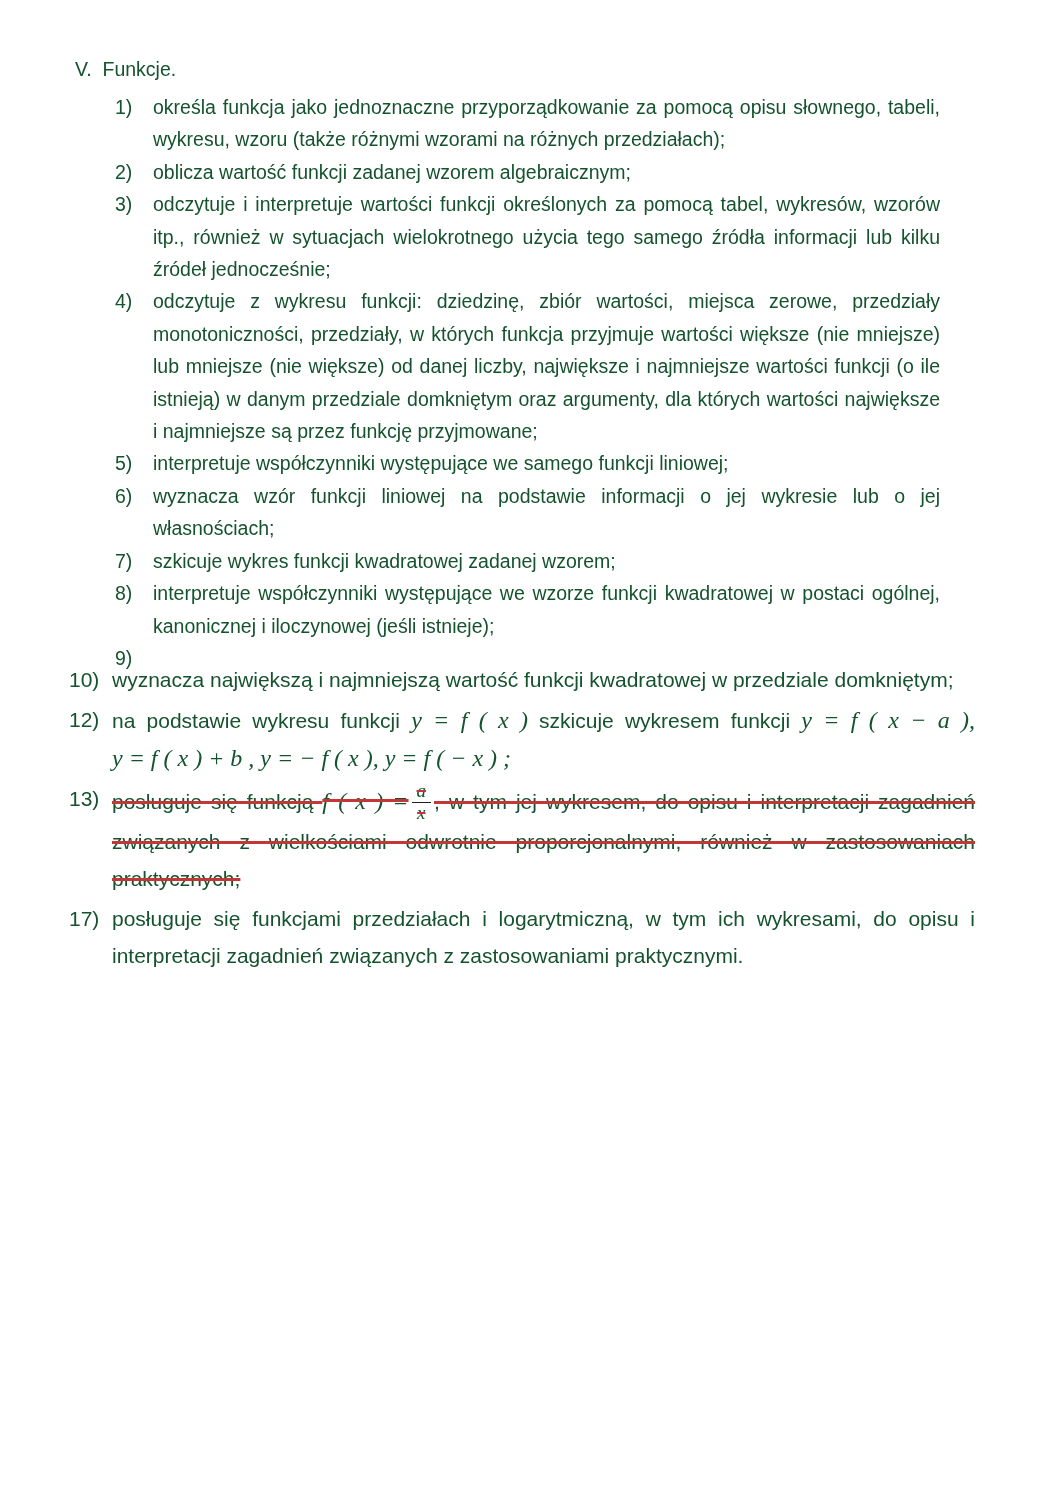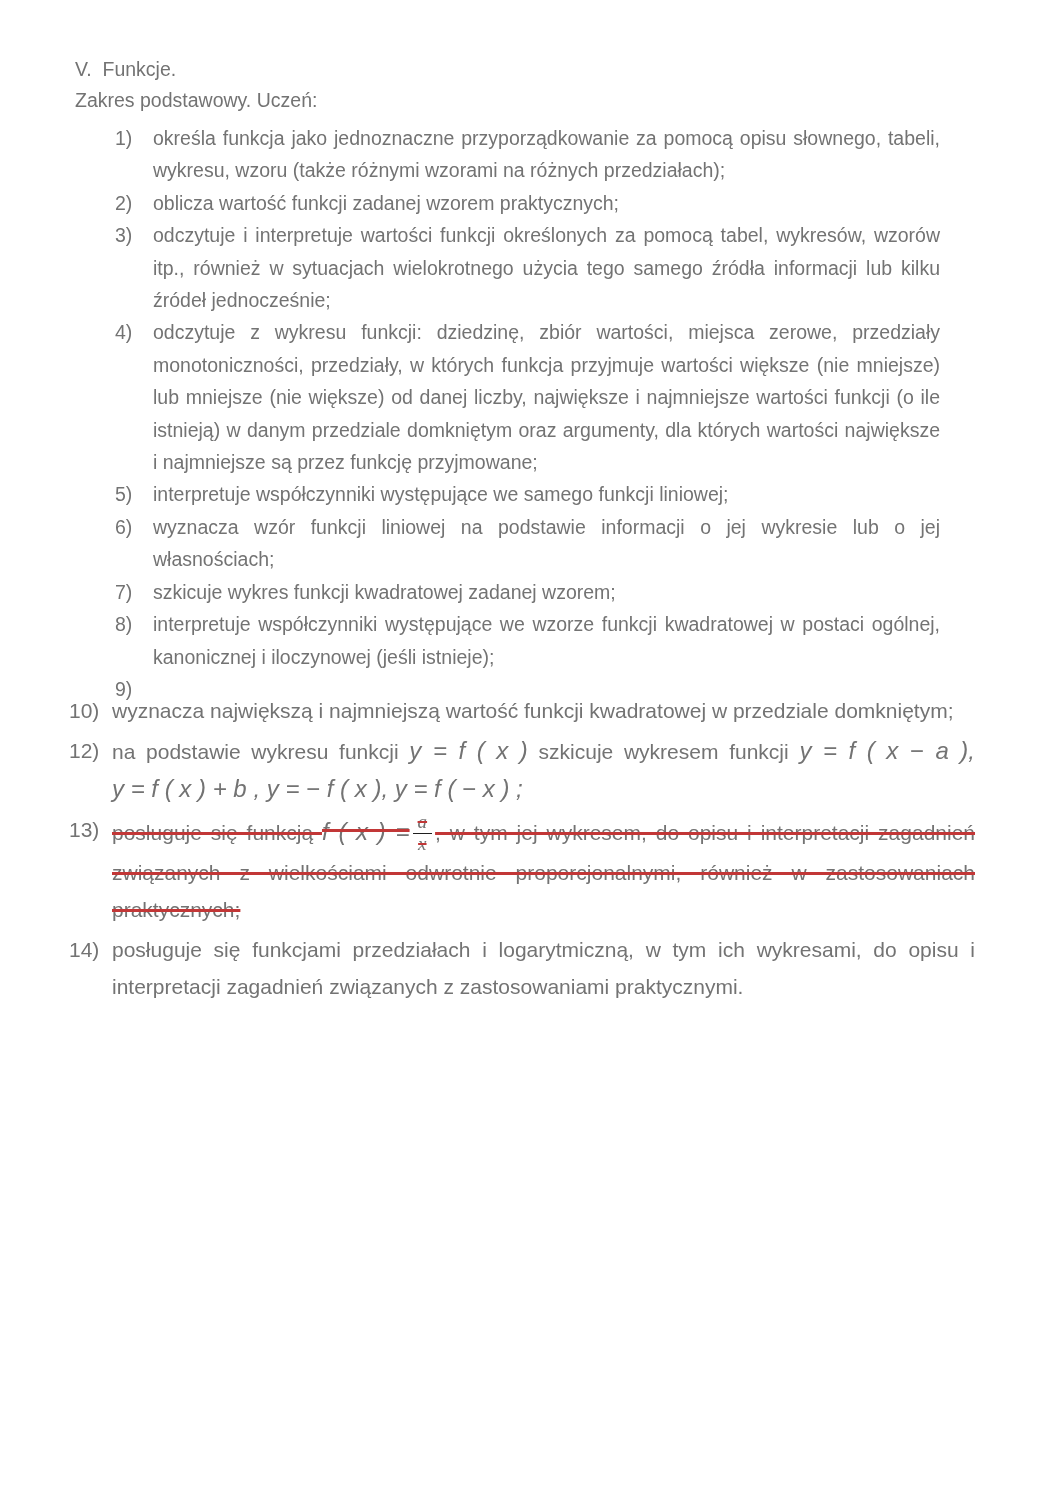--- a/index.html
+++ b/index.html
@@ -3,21 +3,21 @@
 <meta charset="utf-8">
 <style>
   html, body { margin: 0; padding: 0; background: #ffffff; }
   .page {
     position: relative;
     width: 1061px;
     height: 1136px;
     background: #ffffff;
     overflow: hidden;
     font-family: "Liberation Sans", sans-serif;
-    color: #737373;
+    color: #14532d;
   }
   .content {
     position: absolute;
     left: 75px;
     top: 54px;
     width: 910px;
   }
   .doc-title, .doc-subtitle {
     font-size: 19.5px;
     line-height: 31px;
@@ -43,21 +43,21 @@
     width: 100%;
     padding-left: 43px;
     font-size: 21px;
     line-height: 36.5px;
     text-align: justify;
     margin-bottom: 4px;
   }
   .outer-item .num { position: absolute; left: 0; top: 0; }
   
   .math {
-    font-family: Liberation Sans, sans-serif;
+    font-family: Liberation Serif, serif;
     font-style: italic;
     font-size: 24px;
     white-space: nowrap;
   }
   .frac {
     display: inline-block;
     vertical-align: -0.55em;
     text-align: center;
     font-family: "Liberation Serif", serif;
     font-style: italic;
@@ -78,32 +78,31 @@
     text-decoration-color: #c23737;
     text-decoration-thickness: 2.2px;
   }
 </style>
 </head>
 <body>
 
 <div class="page">
   <div class="content">
     <div class="doc-title">V.&nbsp;&nbsp;Funkcje.</div>
-    <div class="doc-subtitle">Zakres podstawowy. Uczeń:</div>
     <div class="inner-list">
         <div class="inner-item"><span class="num">1)</span><span class="body"><span>określa funkcja jako jednoznaczne przyporządkowanie za pomocą opisu słownego, tabeli, wykresu, wzoru (także różnymi wzorami na różnych przedziałach);</span></span></div>
-        <div class="inner-item"><span class="num">2)</span><span class="body"><span>oblicza wartość funkcji zadanej wzorem praktycznych;</span></span></div>
+        <div class="inner-item"><span class="num">2)</span><span class="body"><span>oblicza wartość funkcji zadanej wzorem algebraicznym;</span></span></div>
         <div class="inner-item"><span class="num">3)</span><span class="body"><span>odczytuje i interpretuje wartości funkcji określonych za pomocą tabel, wykresów, wzorów itp., również w sytuacjach wielokrotnego użycia tego samego źródła informacji lub kilku źródeł jednocześnie;</span></span></div>
         <div class="inner-item"><span class="num">4)</span><span class="body"><span>odczytuje z wykresu funkcji: dziedzinę, zbiór wartości, miejsca zerowe, przedziały monotoniczności, przedziały, w których funkcja przyjmuje wartości większe (nie mniejsze) lub mniejsze (nie większe) od danej liczby, największe i&nbsp;najmniejsze wartości funkcji (o ile istnieją) w danym przedziale domkniętym oraz argumenty, dla których wartości największe i najmniejsze są przez funkcję przyjmowane;</span></span></div>
         <div class="inner-item"><span class="num">5)</span><span class="body"><span>interpretuje współczynniki występujące we samego funkcji liniowej;</span></span></div>
         <div class="inner-item"><span class="num">6)</span><span class="body"><span>wyznacza wzór funkcji liniowej na podstawie informacji o jej wykresie lub o jej własnościach;</span></span></div>
         <div class="inner-item"><span class="num">7)</span><span class="body"><span>szkicuje wykres funkcji kwadratowej zadanej wzorem;</span></span></div>
         <div class="inner-item"><span class="num">8)</span><span class="body"><span>interpretuje współczynniki występujące we wzorze funkcji kwadratowej w postaci ogólnej, kanonicznej i iloczynowej (jeśli istnieje);</span></span></div>
         <div class="inner-item"><span class="num">9)</span></div>
       </div>
     <div class="outer-list">
         <div class="outer-item"><span class="num">10)</span><span class="body"><span>wyznacza największą i najmniejszą wartość funkcji kwadratowej w przedziale domkniętym;</span></span></div>
         <div class="outer-item"><span class="num">12)</span><span class="body"><span>na podstawie wykresu funkcji </span><span class="math">y = f ( x )</span><span> szkicuje wykresem funkcji </span><span class="math">y = f ( x − a ),</span><span> </span><span class="math">y = f ( x ) + b ,  y = − f ( x ),  y = f ( − x ) ;</span></span></div>
         <div class="outer-item"><span class="num">13)</span><span class="body struck"><span>posługuje się funkcją </span><span class="math">f ( x ) =</span><span class="frac"><span class="fnum">a</span><span class="fden">x</span></span><span>, w tym jej wykresem, do opisu i interpretacji zagadnień związanych z wielkościami odwrotnie proporcjonalnymi, również w&nbsp;zastosowaniach praktycznych;</span></span></div>
-        <div class="outer-item"><span class="num">14)</span><span class="body"><span>posługuje się funkcjami przedziałach i logarytmiczną, w tym ich wykresami, do opisu i interpretacji zagadnień związanych z zastosowaniami praktycznymi.</span></span></div>
+        <div class="outer-item"><span class="num">17)</span><span class="body"><span>posługuje się funkcjami przedziałach i logarytmiczną, w tym ich wykresami, do opisu i interpretacji zagadnień związanych z zastosowaniami praktycznymi.</span></span></div>
       </div>
   </div>
 </div>
 
 </body></html>

